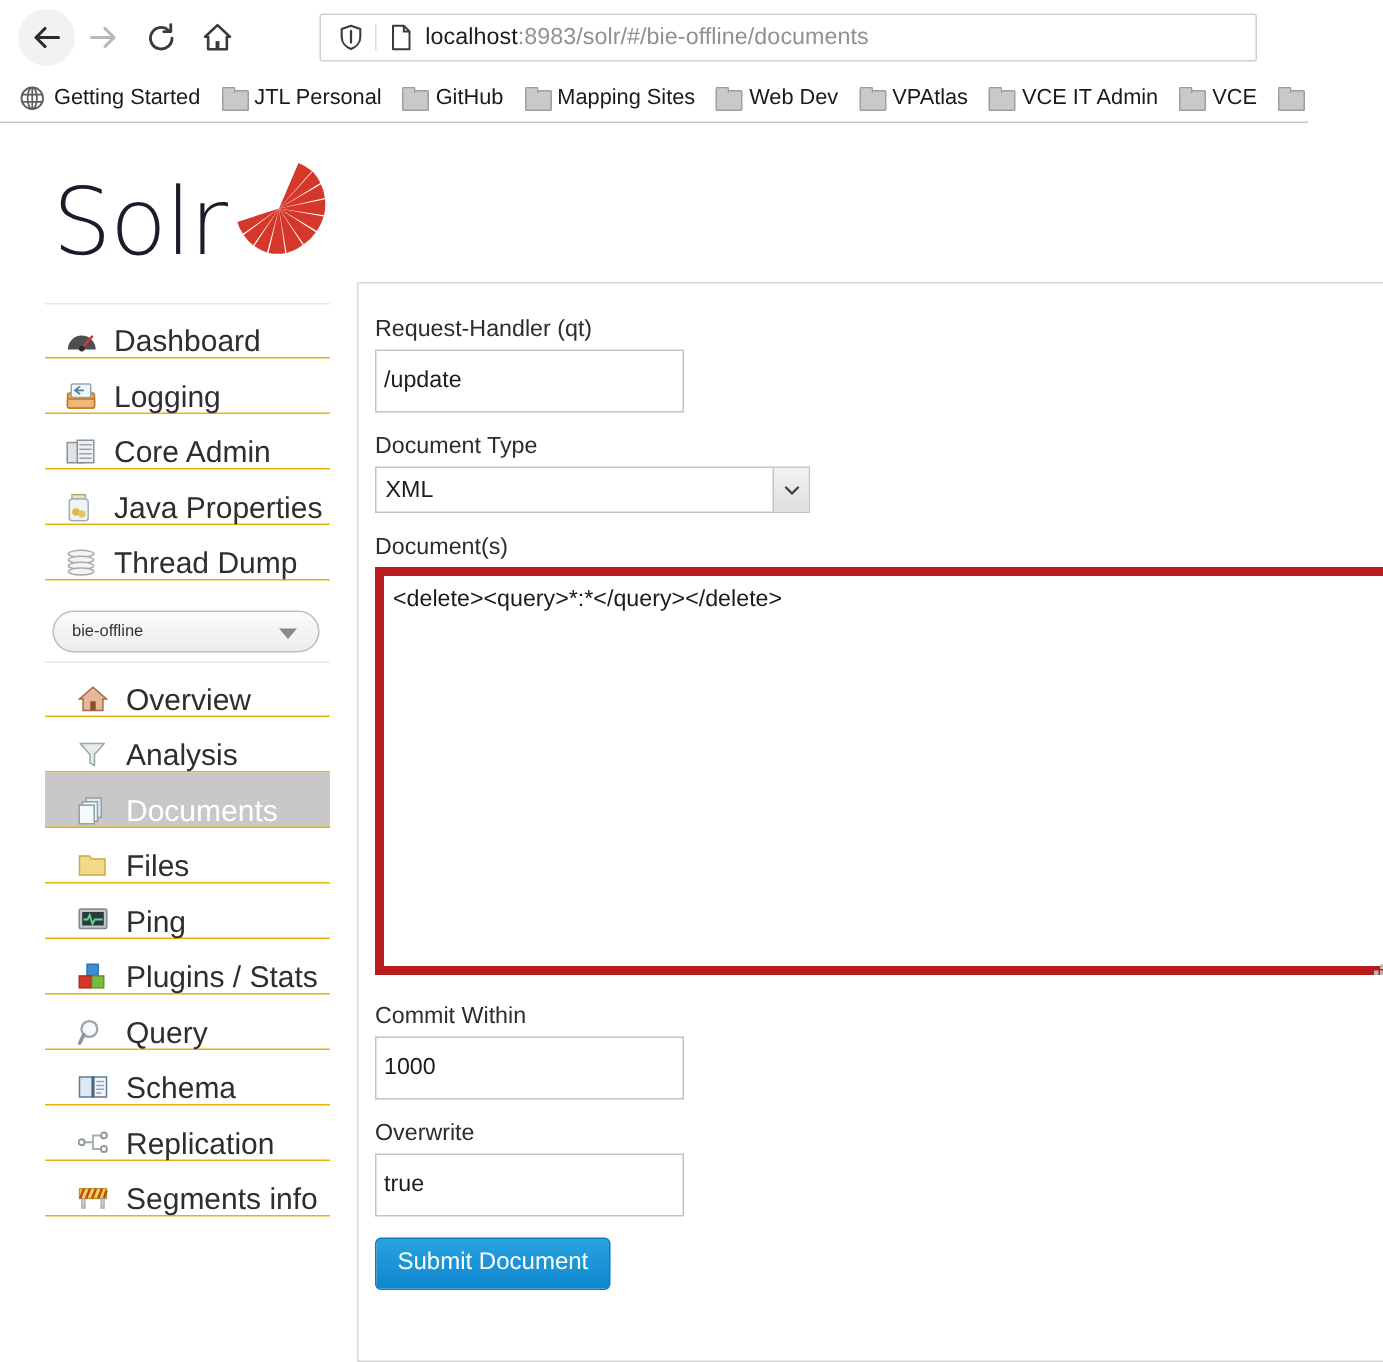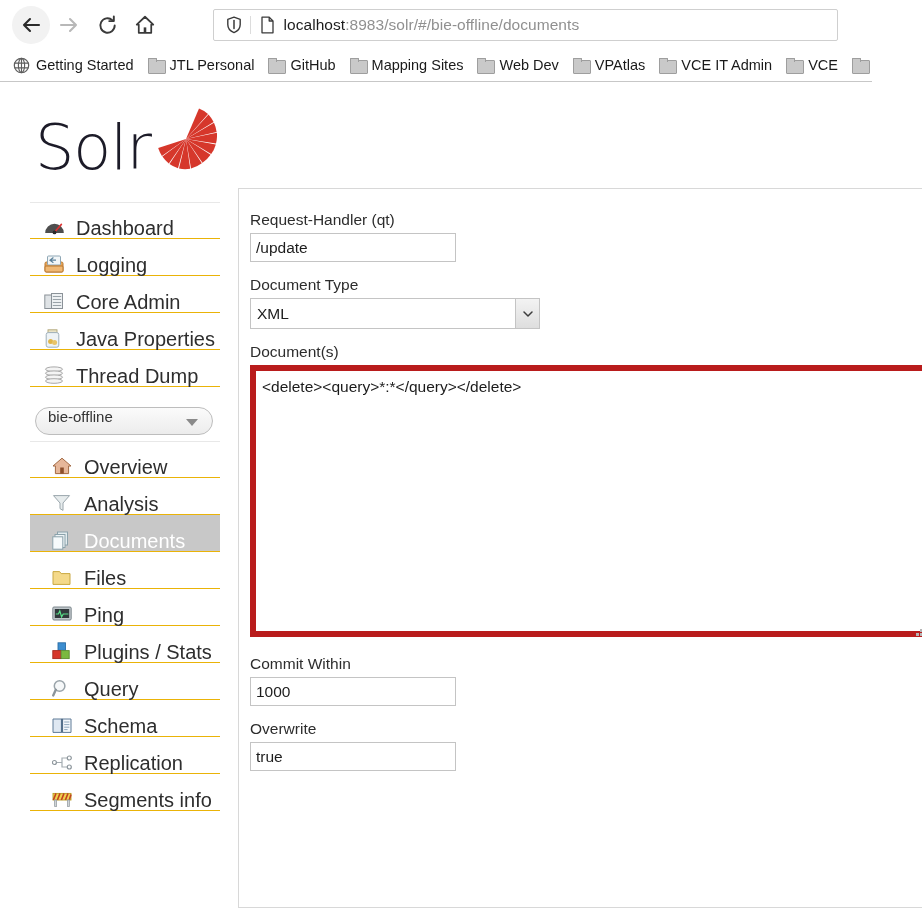--- a/index.html
+++ b/index.html
@@ -152,23 +152,23 @@
     position: relative;
   }
   .nav-item .nav-label { line-height: 1; }
 
   #core-select-wrap { margin: 20px 0 6px 5px; }
   #core-select {
     width: 178px; height: 28px;
     border: 1px solid #bdbdbd;
     border-radius: 14px;
     background: linear-gradient(#fbfbfb, #ececec);
-    display: flex; 
-    padding: 0 12px;
-    font-size: 15px;
+    display: flex; align-items: center;
+    padding: 12px 12px;
+    font-size: 11px;
     color: #333;
     position: relative;
     cursor: default;
   }
   #core-select .caret {
     position: absolute; right: 14px; top: 11px;
     width: 0; height: 0;
     border-left: 6px solid transparent;
     border-right: 6px solid transparent;
     border-top: 7px solid #8a8a8a;
@@ -187,21 +187,21 @@
   }
   #form-area { padding: 22px 0 0 11px; }
 
   .field-label {
     font-size: 15.5px;
     color: #2d2d2d;
     margin-bottom: 5px;
     line-height: 1.1;
   }
   .text-input {
-    width: 206px; height: 29px;
+    width: 206px; height: 42px;
     border: 1px solid #c4c4c4;
     background: #fff;
     font-family: "Liberation Sans", sans-serif;
     font-size: 15.5px;
     color: #1d1d1d;
     padding: 0 5px;
     outline: none;
     display: block;
     margin-bottom: 14px;
   }
@@ -588,16 +588,17 @@
           <i style="right:0px;  bottom:8px;"></i>
         </span>
       </div>
 
       <div class="field-label">Commit Within</div>
       <input class="text-input" id="commit-within-input" type="text" value="1000" style="">
 
       <div class="field-label">Overwrite</div>
       <input class="text-input" id="overwrite-input" type="text" value="true" style="">
 
+      <button id="submit-button">Submit Document</button>
     </div>
   </div>
 
 </div>
 
 </body></html>

